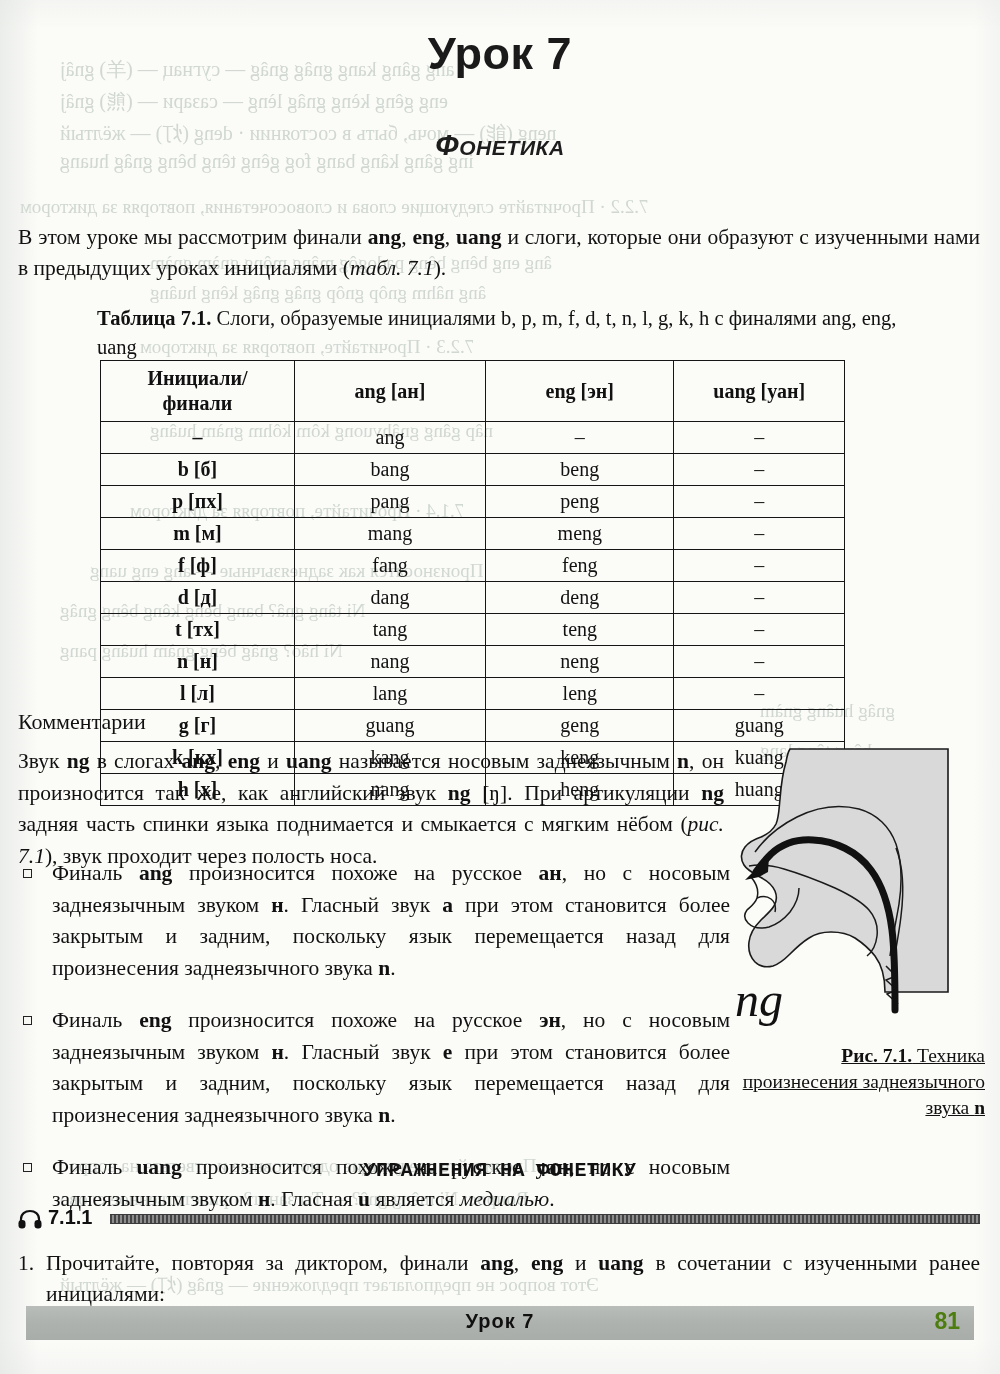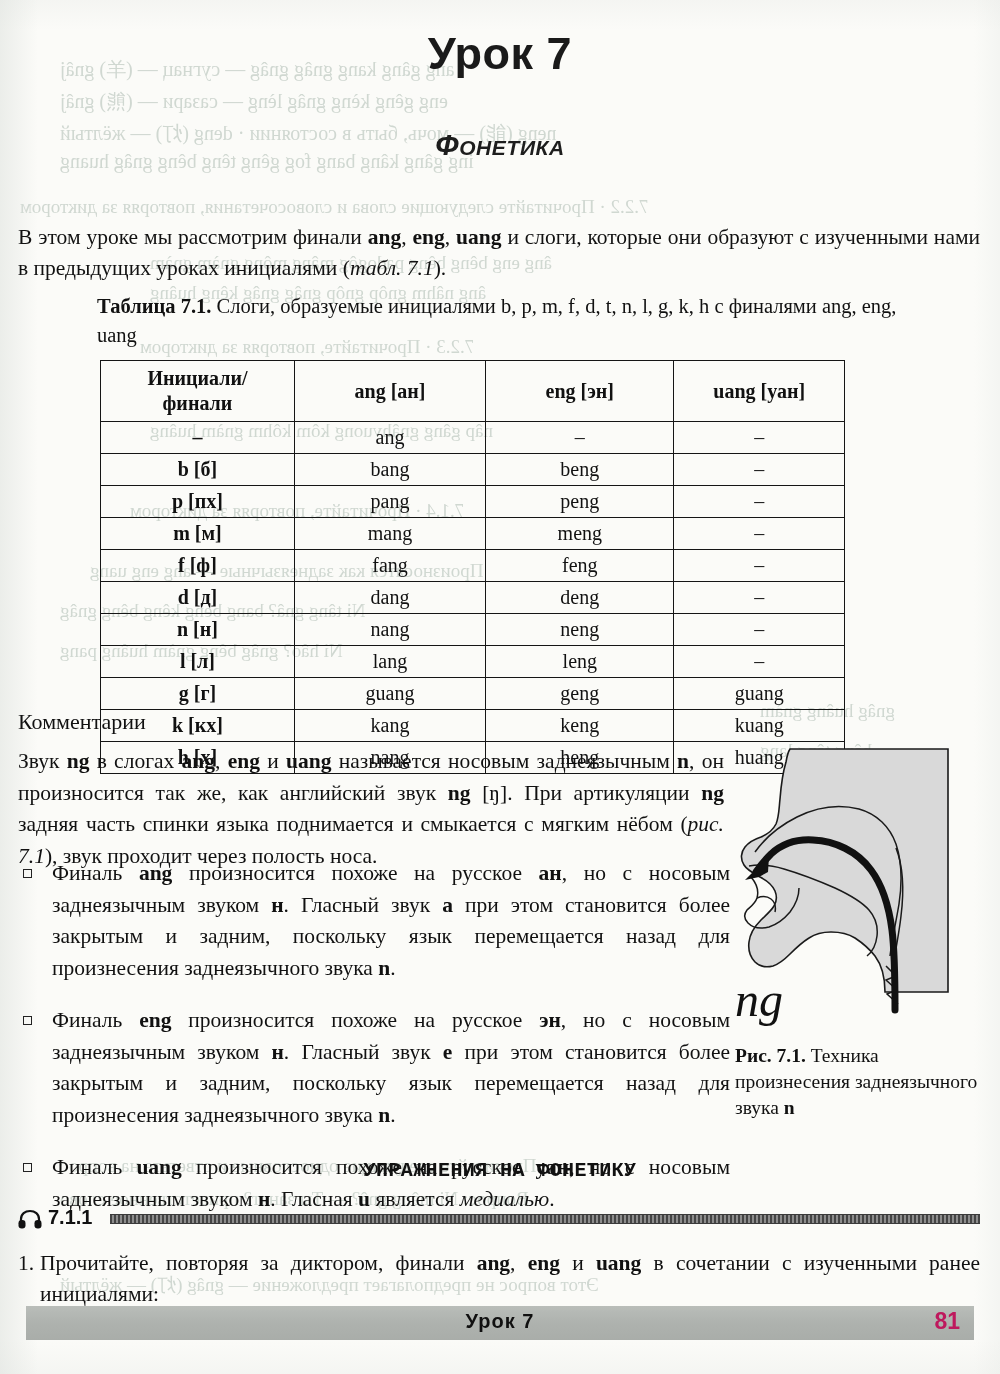--- a/index.html
+++ b/index.html
@@ -89,21 +89,21 @@
     line-height: 31px;
     text-align: justify;
     text-justify: inter-word;
   }
   .intro b { font-weight: bold; }
   .intro i { font-style: italic; }
 
   
   .tbl-caption {
     position: absolute;
-    top: 292px;
+    top: 304px;
     left: 97px;
     width: 800px;
     font-size: 20.5px;
     line-height: 29px;
   }
   .tbl-caption b { font-weight: bold; }
 
   
   table.syl {
     position: absolute;
@@ -201,23 +201,24 @@
     font-family: "Liberation Serif", serif;
     font-style: italic;
     font-size: 48px;
     color: #111;
   }
   .fig-caption {
     position: absolute;
     top: 1043px;
     left: 735px;
     width: 250px;
-    text-align: left;
+    text-align: right;
     font-size: 19.5px;
     line-height: 26px;
+    text-decoration: underline;
   }
   .fig-caption b { font-weight: bold; }
 
   
   .ex-head {
     position: absolute;
     top: 1159px;
     left: 0;
     width: 1000px;
     text-align: center;
@@ -266,21 +267,21 @@
     font-size: 21.5px;
     line-height: 31px;
   }
   .ex-item .num {
     position: absolute;
     left: 0;
     top: 0;
   }
   .ex-item .txt {
     display: block;
-    margin-left: 22px;
+    margin-left: 28px;
     text-align: justify;
   }
   .ex-item b { font-weight: bold; }
 
   
   .footer-bar {
     position: absolute;
     top: 1306px;
     left: 26px;
     width: 948px;
@@ -299,21 +300,21 @@
     letter-spacing: 1px;
     color: #101010;
   }
   .footer-page {
     position: absolute;
     top: 1308px;
     right: 40px;
     font-family: "Liberation Sans", sans-serif;
     font-weight: bold;
     font-size: 23px;
-    color: #be185d;
+    color: #4d7c0f;
   }
 </style>
 </head>
 <body>
 
 <div class="page">
 
   <div class="bleed" style="top:56px; left:60px; font-size:20px;">ang gâng kang gnâg gnâg — cyгнaц — (羊) gnâj</div>
   <div class="bleed" style="top:88px; left:60px; font-size:20px;">eng gêng kèng gnâg lèng — caзapи — (熊) gnâj</div>
   <div class="bleed" style="top:120px; left:60px; font-size:20px;">neng (能) — мочь, быть в состоянии · deng (灯) — жёлтый</div>
@@ -388,20 +389,26 @@
         <tr>
           <td class="ini">f [ф]</td>
           <td>fang</td>
           <td>feng</td>
           <td>–</td>
         </tr>
         <tr>
           <td class="ini">d [д]</td>
           <td>dang</td>
           <td>deng</td>
+          <td>–</td>
+        </tr>
+        <tr>
+          <td class="ini">t [тх]</td>
+          <td>tang</td>
+          <td>teng</td>
           <td>–</td>
         </tr>
         <tr>
           <td class="ini">n [н]</td>
           <td>nang</td>
           <td>neng</td>
           <td>–</td>
         </tr>
         <tr>
           <td class="ini">l [л]</td>

